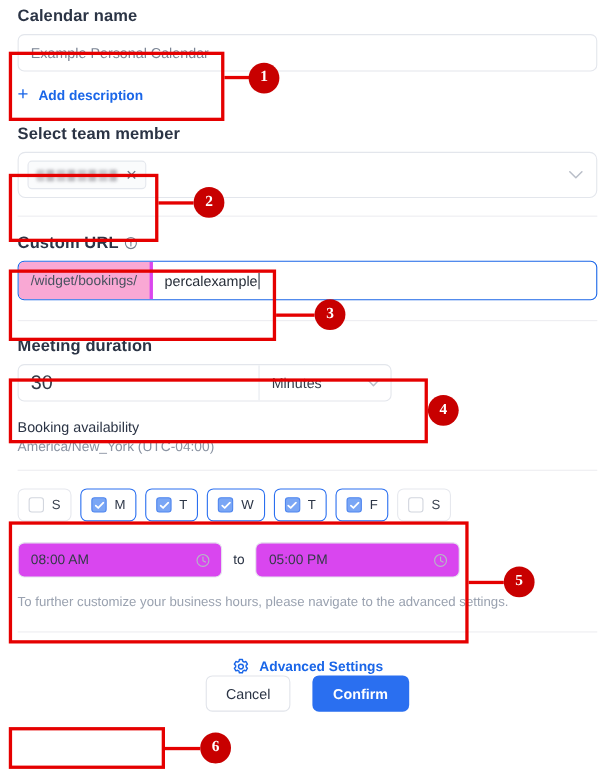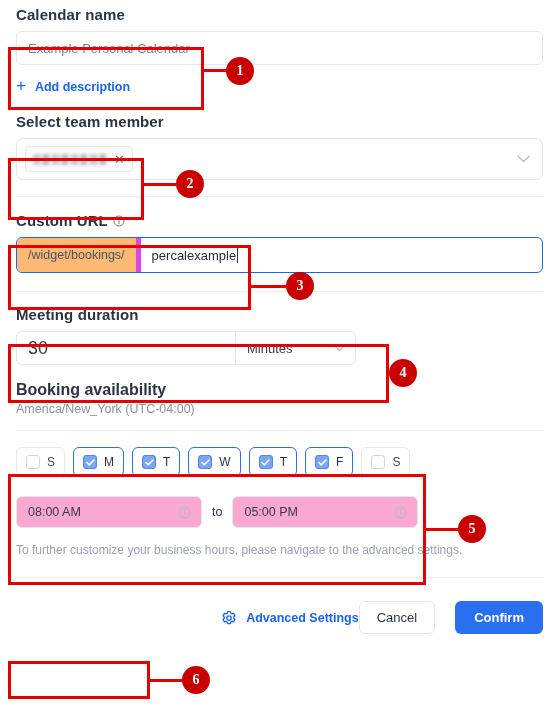--- a/index.html
+++ b/index.html
@@ -143,22 +143,22 @@
     border-radius: 6px;
     display: flex;
     align-items: stretch;
     overflow: hidden;
     background: #fff;
   }
   .url-prefix {
     display: flex;
     align-items: center;
     padding: 0 11px;
-    background: #fdba74;
-    border-right: 5px solid #d946ef;
+    background: #f9a8d4;
+    border-right: 3px solid #d946ef;
     font-size: 12.5px;
     color: #4a5260;
     white-space: nowrap;
   }
   .url-value {
     display: flex;
     align-items: center;
     padding: 0 11px;
     font-size: 13px;
     color: #262d38;
@@ -200,21 +200,21 @@
     display: flex;
     align-items: center;
     justify-content: space-between;
     padding: 0 10px 0 11px;
     font-size: 13px;
     color: #333b47;
   }
   .duration-unit .chev-s { color:#b9bec8; display:flex; }
 
   
-  .avail-title { font-size: 16px; color: #2b3445; font-weight: bold; }
+  .avail-title { font-size: 13px; color: #2b3445; }
   .avail-tz { font-size: 12.5px; color: #8a93a2; margin-top: 3px; }
 
   .days-row {
     display: flex;
     gap: 8px;
     align-items: center;
   }
   .day {
     height: 30px;
     min-width: 48px;
@@ -258,35 +258,36 @@
     width: 186px;
     height: 32px;
     border: 1px solid #e6e8ee;
     border-radius: 6px;
     display: flex;
     align-items: center;
     justify-content: space-between;
     padding: 0 10px 0 11px;
     font-size: 12.5px;
     color: #333b47;
-    background: #f9a8d4;
+    background: #d946ef;
   }
   .clock { color: #b5bac4; display:flex; }
   .to-label { font-size: 12.5px; color: #2b3445; }
 
   .hint {
     font-size: 12px;
     color: #9aa2b0;
   }
 
   
   .footer {
     display: flex;
     align-items: center;
     justify-content: flex-end;
+    flex-direction: column;
   }
   .adv-settings {
     display: flex;
     align-items: center;
     gap: 9px;
     color: #1a66e8;
     font-size: 12.5px;
     font-weight: 700;
     cursor: pointer;
   }

